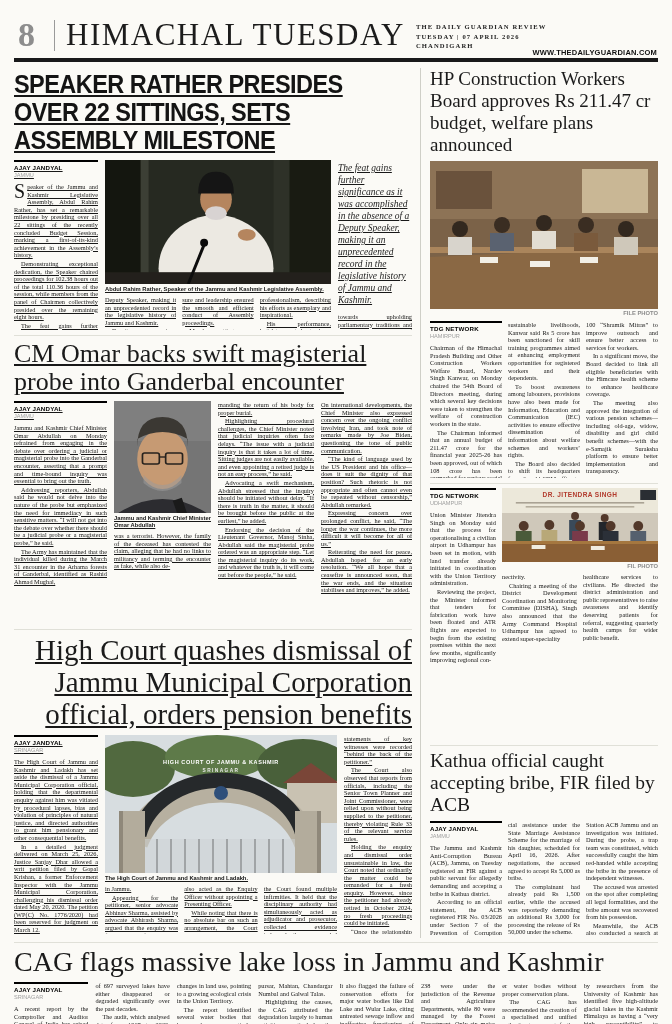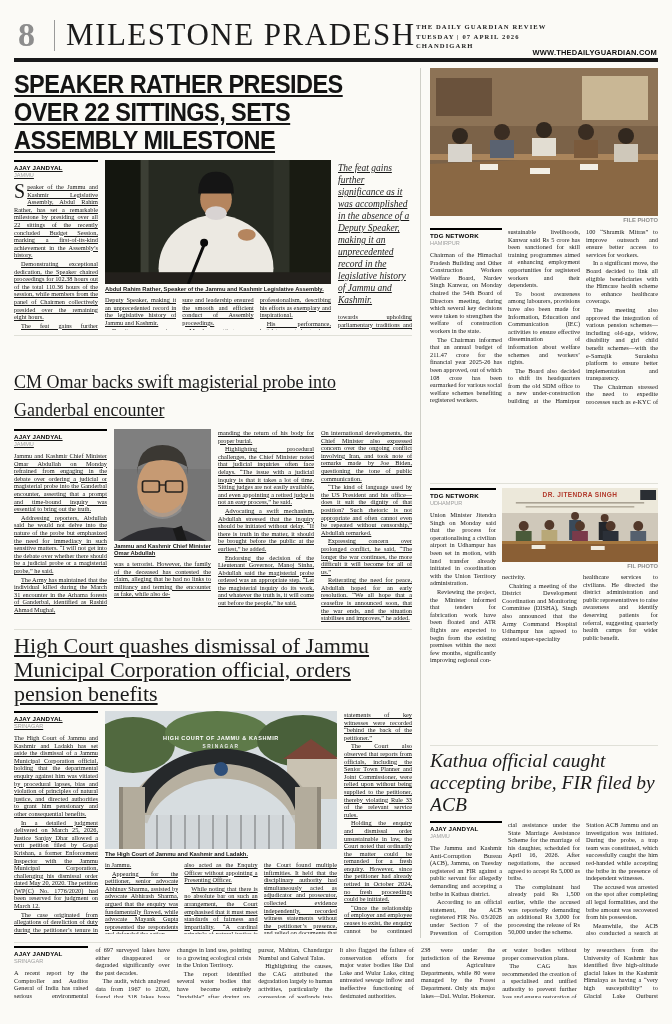--- a/index.html
+++ b/index.html
@@ -21,24 +21,24 @@
   .rightcol{flex:1;border-left:1px solid #cfcfc7;padding-left:9px;}
   .art{overflow:hidden;}
   .leftcol .art + .art, .rightcol .art + .art{border-top:1px solid #e0e0d8;margin-top:5px;padding-top:4px;}
 
   
   .h-main{margin:2px 0 6px 0;font-family:"Liberation Sans",sans-serif;font-weight:800;
           font-size:25px;line-height:28px;letter-spacing:-.6px;color:#141414;
           transform:scaleX(.94);transform-origin:0 50%;width:106%;}
   .h-serif{margin:0 0 5px 0;font-weight:400;color:#1b1b1b;}
   .h-hp{font-size:19px;line-height:22px;}
-  .h-omar{font-size:18px;line-height:28px;margin-top:28px;}
+  .h-omar{font-size:26px;line-height:28px;}
   .h-ud{font-size:17.5px;line-height:20px;}
-  .h-hc{font-size:22px;line-height:24px;}
-  .h-ka{font-size:19.5px;line-height:22px;font-style:italic;}
+  .h-hc{font-size:29px;line-height:32px;text-align:right;}
+  .h-ka{font-size:19.5px;line-height:22px;}
   .h-cag{font-size:28px;line-height:31px;}
 
   
   .byline{border-top:2.5px solid #000;padding-top:2px;margin-bottom:5px;font-family:"Liberation Sans",sans-serif;}
   .b-name{font-size:6.2px;font-weight:bold;letter-spacing:.2px;color:#000;}
   .b-city{font-size:5.6px;color:#a0a0a0;margin-top:1px;}
   .caption{font-family:"Liberation Sans",sans-serif;font-weight:bold;font-size:5.8px;line-height:7px;color:#161616;margin-top:2px;}
   .credit{font-family:"Liberation Sans",sans-serif;font-weight:bold;font-size:5.8px;color:#8a8a8a;text-align:right;margin-top:1px;}
 
   
@@ -107,21 +107,21 @@
   .cag-cols > div{flex:1;}
 </style>
 </head>
 <body>
 
 <div class="page">
 
   <div class="header">
     <div class="pagenum">8</div>
     <div class="hdiv"></div>
-    <div class="section-title">MILESTONE PRADESH</div>
+    <div class="section-title">HIMACHAL TUESDAY</div>
     <div class="mast">
       <div>THE DAILY GUARDIAN REVIEW</div>
       <div>TUESDAY | 07 APRIL 2026</div>
       <div>CHANDIGARH</div>
     </div>
     <div class="url">WWW.THEDAILYGUARDIAN.COM</div>
   </div>
   <div class="thickrule"></div>
 
   <div class="main">
@@ -308,20 +308,21 @@
                 <p class="para">“Once the relationship of employer and employee ceases to exist, the enquiry cannot be continued afresh,” the Court observed.</p>
               </div>
           </div>
         </div>
       </article>
     </div>
 
     <div class="rightcol">
 
       <article class="art art-hp">
+        <h2 class="h-serif h-hp">HP Construction Workers Board approves Rs 211.47 cr budget, welfare plans announced</h2>
         <div class="photo hp-photo">
           <svg viewBox="0 0 228 148" preserveAspectRatio="none" aria-hidden="true">
             <rect width="228" height="148" fill="#7b6248"></rect>
             <rect width="228" height="58" fill="#8d7356"></rect>
             <rect x="152" y="8" width="66" height="44" fill="#c9b795"></rect>
             <rect x="6" y="10" width="56" height="38" fill="#6a523c"></rect>
             <path d="M0 148 L0 96 L228 86 L228 148 Z" fill="#8a6844"></path>
             <rect x="0" y="86" width="228" height="6" fill="#aa855c"></rect>
             <circle cx="30" cy="68" r="8" fill="#32281f"></circle>
               <rect x="18" y="76" width="24" height="18" fill="#d8d4cc"></rect>
@@ -449,20 +450,21 @@
                 <p class="para">The accused was arrested on the spot after completing all legal formalities, and the bribe amount was recovered from his possession.</p>
                 <p class="para">Meanwhile, the ACB also conducted a search at the accused’s residence in Kishanpur Billawar in the</p>
               </div>
             </div>
         </div>
       </article>
     </div>
   </div>
 
   <article class="art art-cag">
+    <h2 class="h-serif h-cag">CAG flags massive lake loss in Jammu and Kashmir</h2>
     <div class="cag-cols">
       <div>
         <div class="byline">
           <div class="b-name">AJAY JANDYAL</div>
           <div class="b-city">SRINAGAR</div>
         </div>
         <div class="tcol" style="height:30px;">
             <p class="para first">A recent report by the Comptroller and Auditor General of India has raised serious environmental concerns in Jammu and Kashmir, revealing that 518 out</p>
           </div>
       </div>

